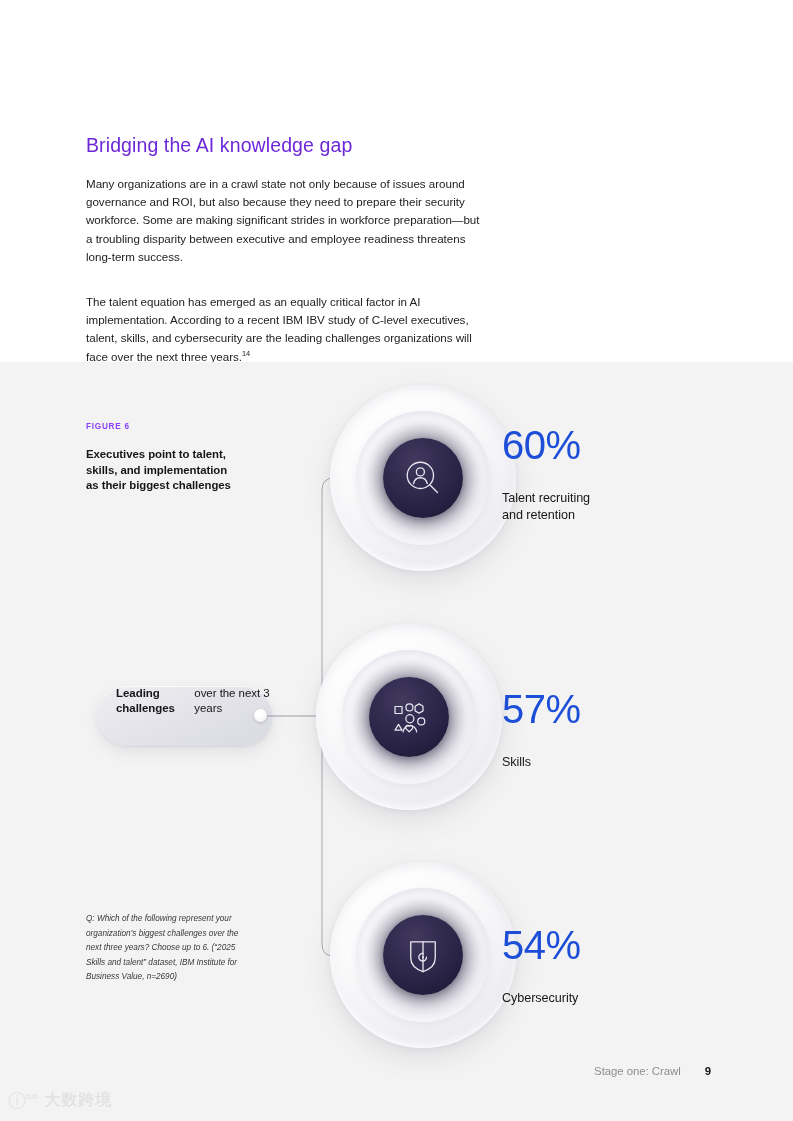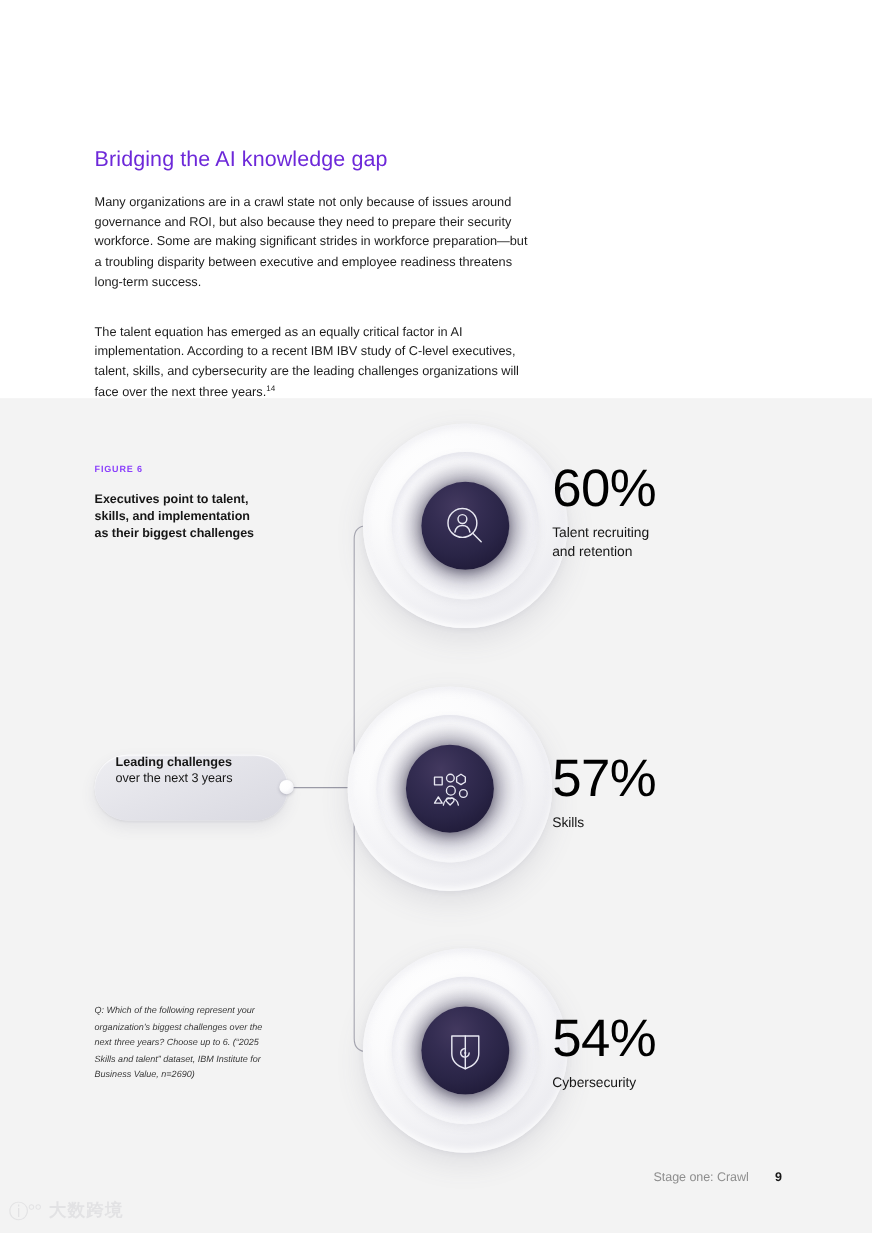--- a/index.html
+++ b/index.html
@@ -93,32 +93,32 @@
     width: 160px;
     font-size: 8.2px;
     font-style: italic;
     line-height: 14.6px;
     color: #393939;
   }
 
   
   .pill {
     position: absolute;
-    left: 86px;
+    left: 97px;
     top: 686px;
     width: 176px;
     height: 60px;
     border-radius: 30px;
     background: linear-gradient(158deg, #eeeef2 0%, #e4e4ea 45%, #d9d9e1 100%);
     box-shadow:
       0 1px 2px rgba(80, 80, 100, 0.10),
       0 6px 14px rgba(80, 80, 110, 0.10),
       inset 0 1px 1px rgba(255,255,255,0.85);
     display: flex;
-    flex-direction: column;
+    flex-direction: row;
     justify-content: flex-start;
     padding-left: 19px;
   }
 
   .pill-title {
     font-size: 11.5px;
     font-weight: 700;
     color: #161616;
     line-height: 15px;
     letter-spacing: -0.05px;
@@ -242,35 +242,35 @@
     display: block;
   }
 
   
   .stat {
     position: absolute;
     z-index: 5;
   }
 
   .stat .pct {
-    font-size: 48px;
+    font-size: 40px;
     font-weight: 300;
-    color: #000000;
+    color: #1d4ed8;
     line-height: 50px;
     letter-spacing: -0.5px;
     font-family: "Liberation Sans", sans-serif;
   }
 
   .stat .lbl {
     font-size: 12.6px;
     font-weight: 400;
     color: #161616;
     line-height: 16.5px;
     letter-spacing: -0.05px;
-    margin-top: 6px;
+    margin-top: 20px;
     white-space: pre-line;
   }
 
   
   .footer {
     position: absolute;
     right: 82px;
     top: 1065px;
     display: flex;
     align-items: baseline;

